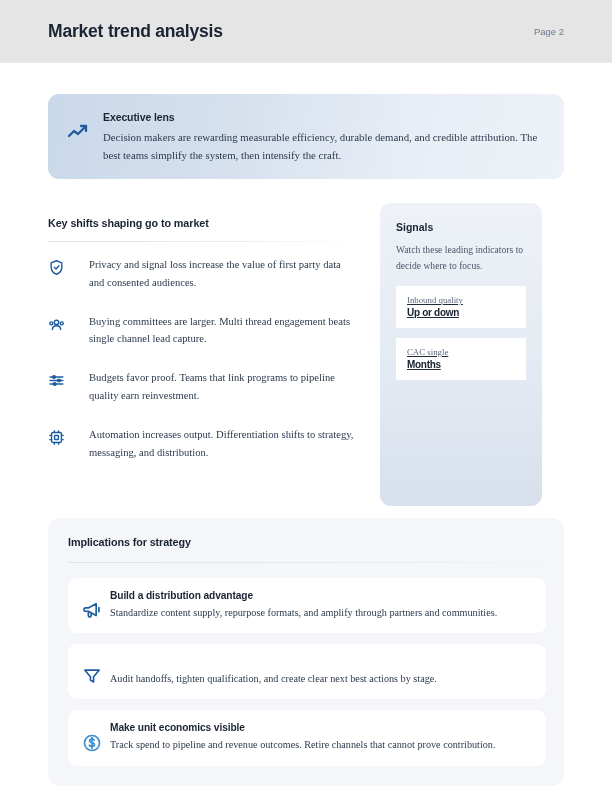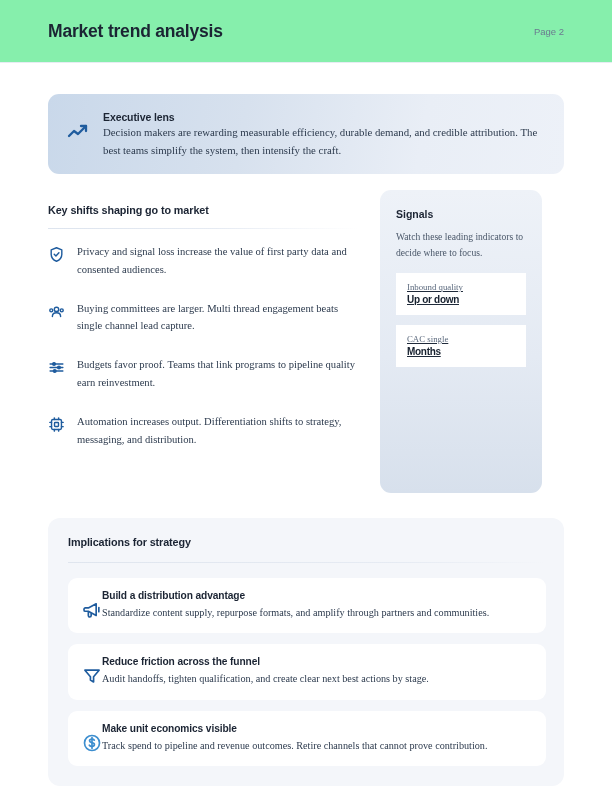--- a/index.html
+++ b/index.html
@@ -13,21 +13,21 @@
     background: #ffffff;
     font-family: "Liberation Sans", sans-serif;
     color: #1f2a3a;
     overflow: hidden;
     position: relative;
   }
 
   
   .page-header {
     height: 63px;
-    background: #86efac;
+    background: #e5e5e5;
     border-bottom: 1px solid #e7ecf3;
     display: flex;
     align-items: center;
     justify-content: space-between;
     padding: 0 48px 0 48px;
   }
   .page-title {
     font-family: "Liberation Sans", sans-serif;
     font-size: 17.5px;
     font-weight: bold;
@@ -60,34 +60,35 @@
     margin-top: 10px;
     display: flex;
     align-items: center;
     justify-content: center;
   }
   .exec-body { flex: 1 1 auto; padding-top: 2px; }
   .exec-title {
     font-size: 10.5px;
     font-weight: bold;
     color: #1b2433;
+    margin-bottom: 5px;
     letter-spacing: -0.1px;
   }
   .exec-text {
     font-family: "Liberation Serif", serif;
     font-size: 10.8px;
     line-height: 1.68;
     color: #2c3a4d;
   }
 
   
   .mid {
     position: absolute;
     left: 48px;
-    top: 190px;
+    top: 203px;
     width: 516px;
     display: flex;
     gap: 22px;
     align-items: flex-start;
   }
 
   .col-left { width: 310px; flex: 0 0 310px; }
 
   .section-heading {
     font-size: 10.8px;
@@ -98,21 +99,21 @@
   }
   .rule {
     height: 1px;
     margin-top: 12px;
     background: linear-gradient(90deg, #dde4ee 0%, #e6ebf3 55%, rgba(240,243,248,0) 100%);
   }
 
   .shift-list { margin-top: 14px; }
   .shift-item {
     display: flex;
-    gap: 12px;
+    gap: 24px;
     align-items: flex-start;
     margin-bottom: 21px;
     margin-top: 12px;
   }
   .shift-item:last-child { margin-bottom: 0; }
   .shift-icon {
     flex: 0 0 auto;
     width: 17px;
     height: 17px;
     margin-top: 3px;
@@ -193,22 +194,22 @@
     margin-top: 14px;
     margin-bottom: 15px;
     background: linear-gradient(90deg, #dfe5ee 0%, #e6ebf3 70%, rgba(244,246,250,0) 100%);
   }
   .impl-card {
     background: #ffffff;
     border-radius: 9px;
     padding: 12px 14px 13px 14px;
     margin-bottom: 11px;
     display: flex;
-    gap: 0;
-    align-items: center;
+    gap: 8px;
+    align-items: flex-end;
   }
   .impl-card:last-child { margin-bottom: 0; }
   .impl-icon {
     flex: 0 0 auto;
     width: 20px;
     height: 20px;
     margin-top: 10px;
     display: flex;
     align-items: center;
     justify-content: center;
@@ -351,21 +352,20 @@
     </div>
   </div>
 
   <div class="impl-card">
     <div class="impl-icon">
       <svg width="20" height="20" viewBox="0 0 24 24" fill="none" stroke="#1f5c9e" stroke-width="2" stroke-linecap="round" stroke-linejoin="round">
         <path d="M3.5 5h17l-6.6 7.8v6.4l-3.8-2.3v-4.1L3.5 5z"></path>
       </svg>
     </div>
     <div class="impl-body">
-      <div class="impl-card-title">Reduce friction across the funnel</div>
       <div class="impl-card-text">Audit handoffs, tighten qualification, and create clear next best actions by stage.</div>
     </div>
   </div>
 
   <div class="impl-card">
     <div class="impl-icon">
       <svg width="20" height="20" viewBox="0 0 24 24" fill="none" stroke="#3d8ecf" stroke-width="2" stroke-linecap="round" stroke-linejoin="round">
         <circle cx="12" cy="12" r="9"></circle>
         <path d="M14.8 8.6c-.6-.9-1.6-1.3-2.9-1.3-1.7 0-2.9.8-2.9 2.1 0 1.3 1.1 1.8 2.9 2.2 1.9.4 3 .9 3 2.3 0 1.4-1.3 2.2-3 2.2-1.4 0-2.5-.5-3.1-1.4"></path>
         <line x1="12" y1="5.4" x2="12" y2="18.6"></line>

